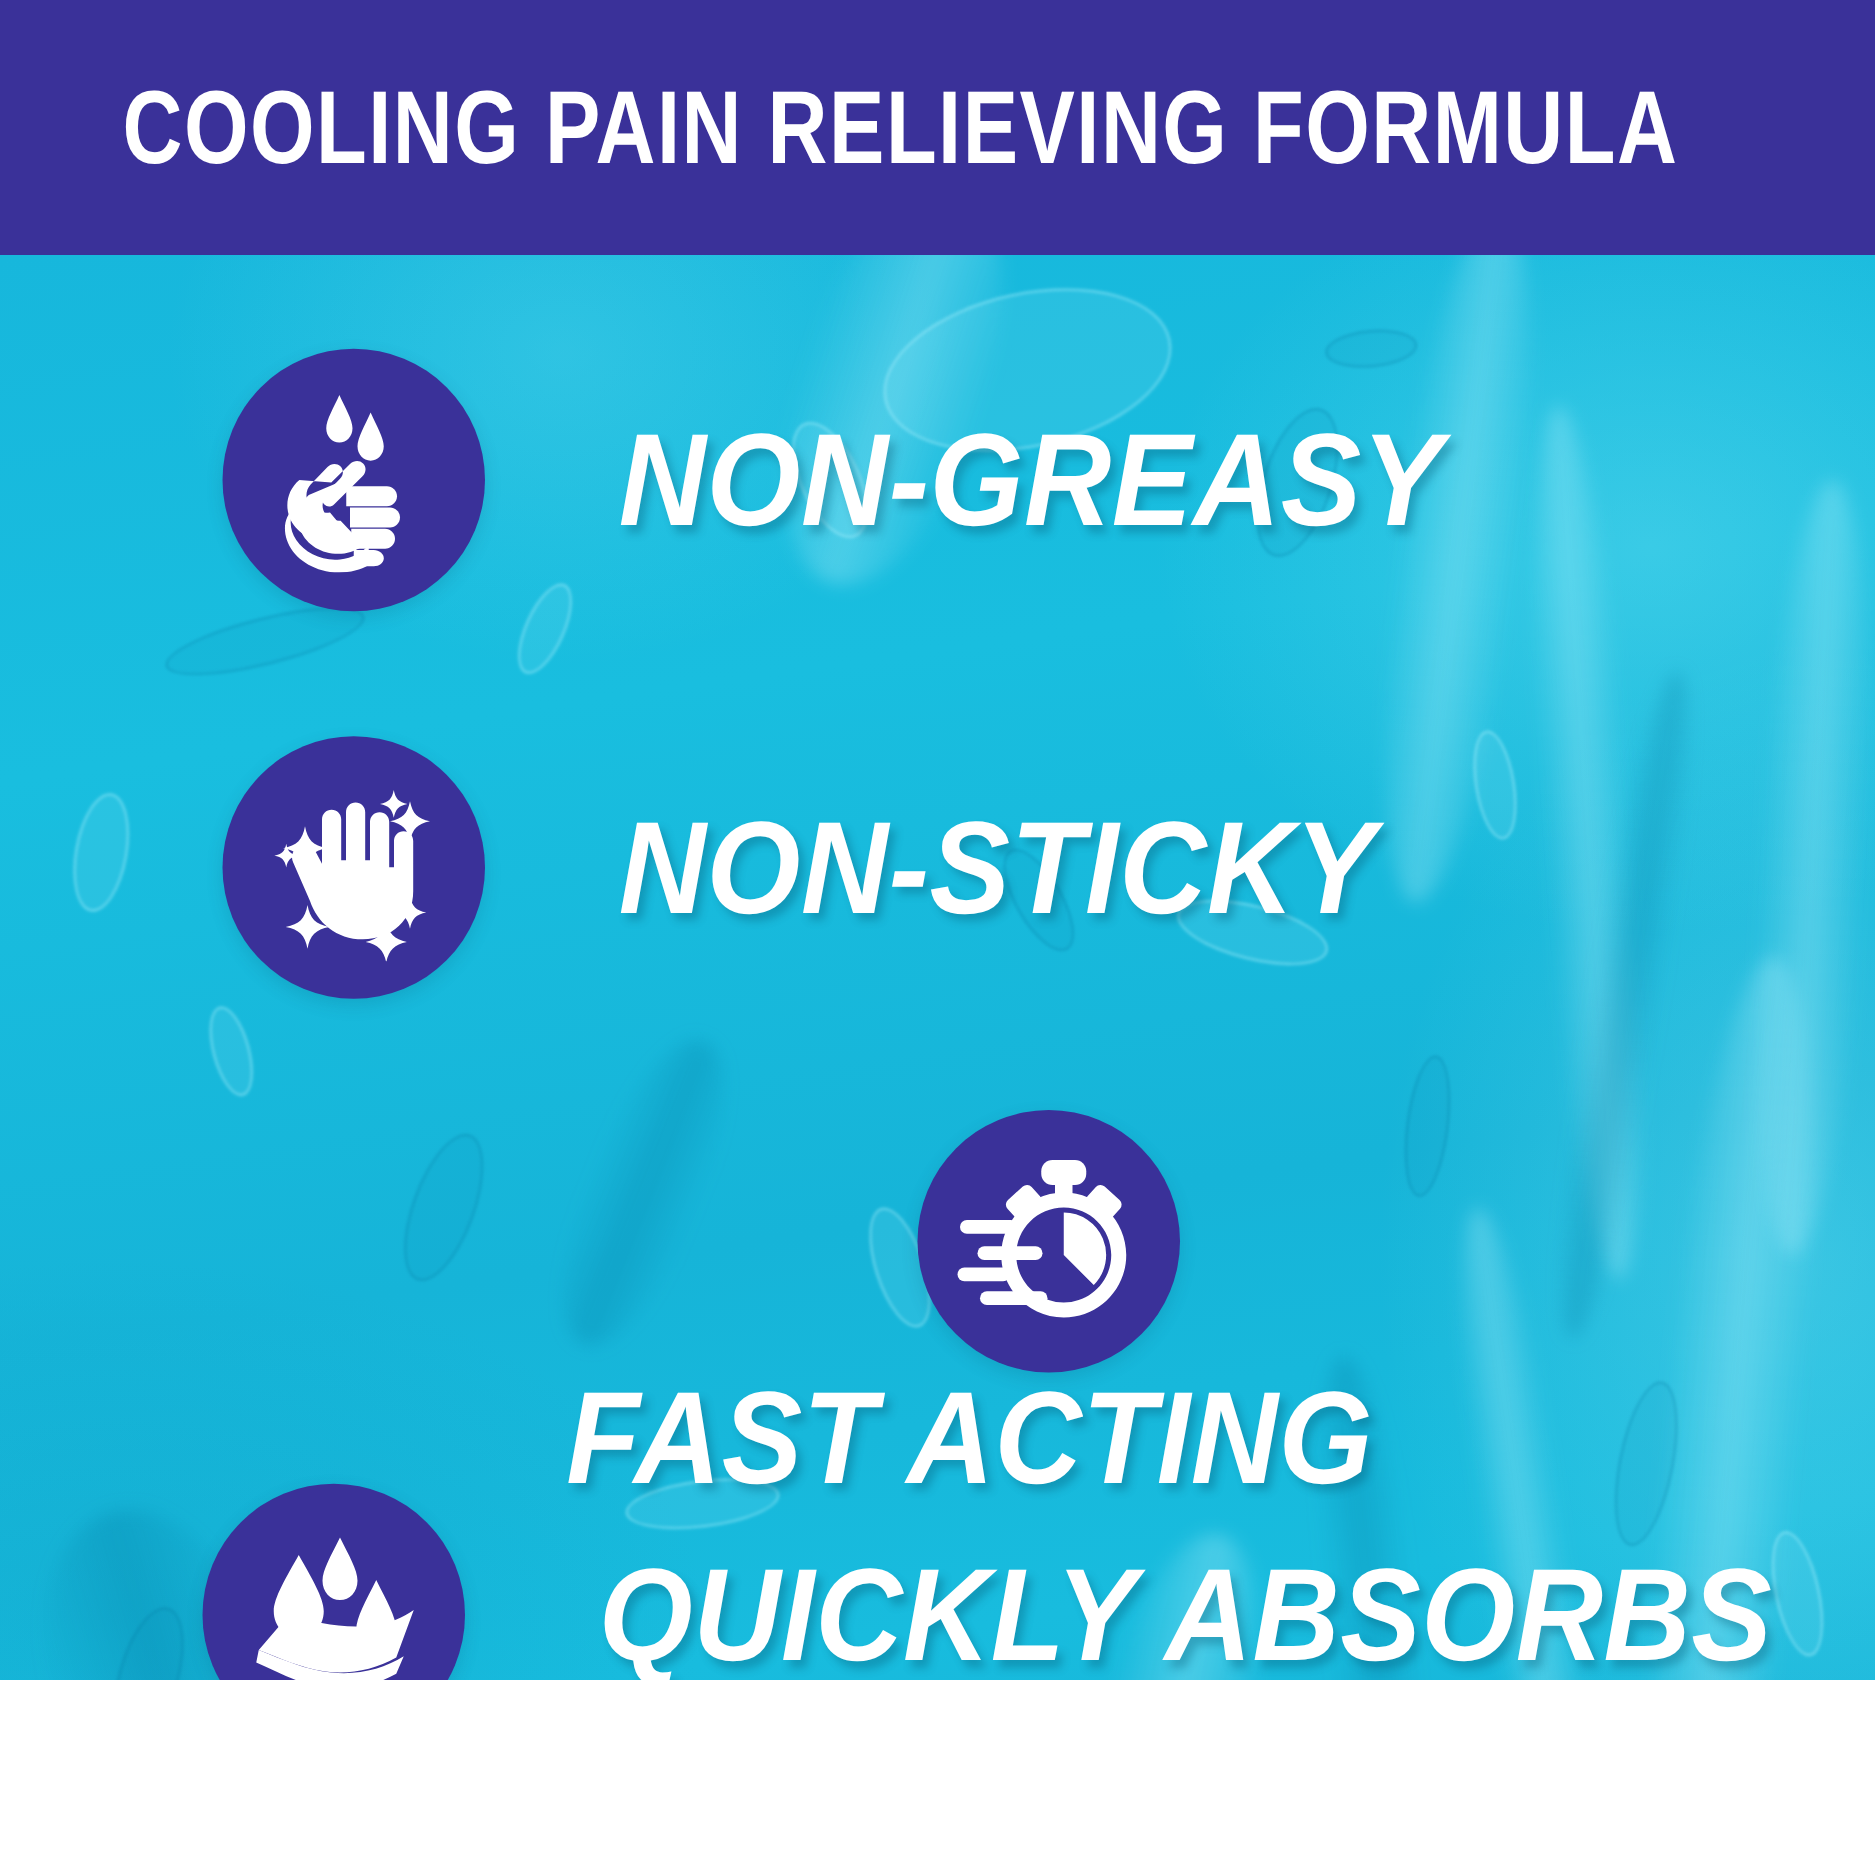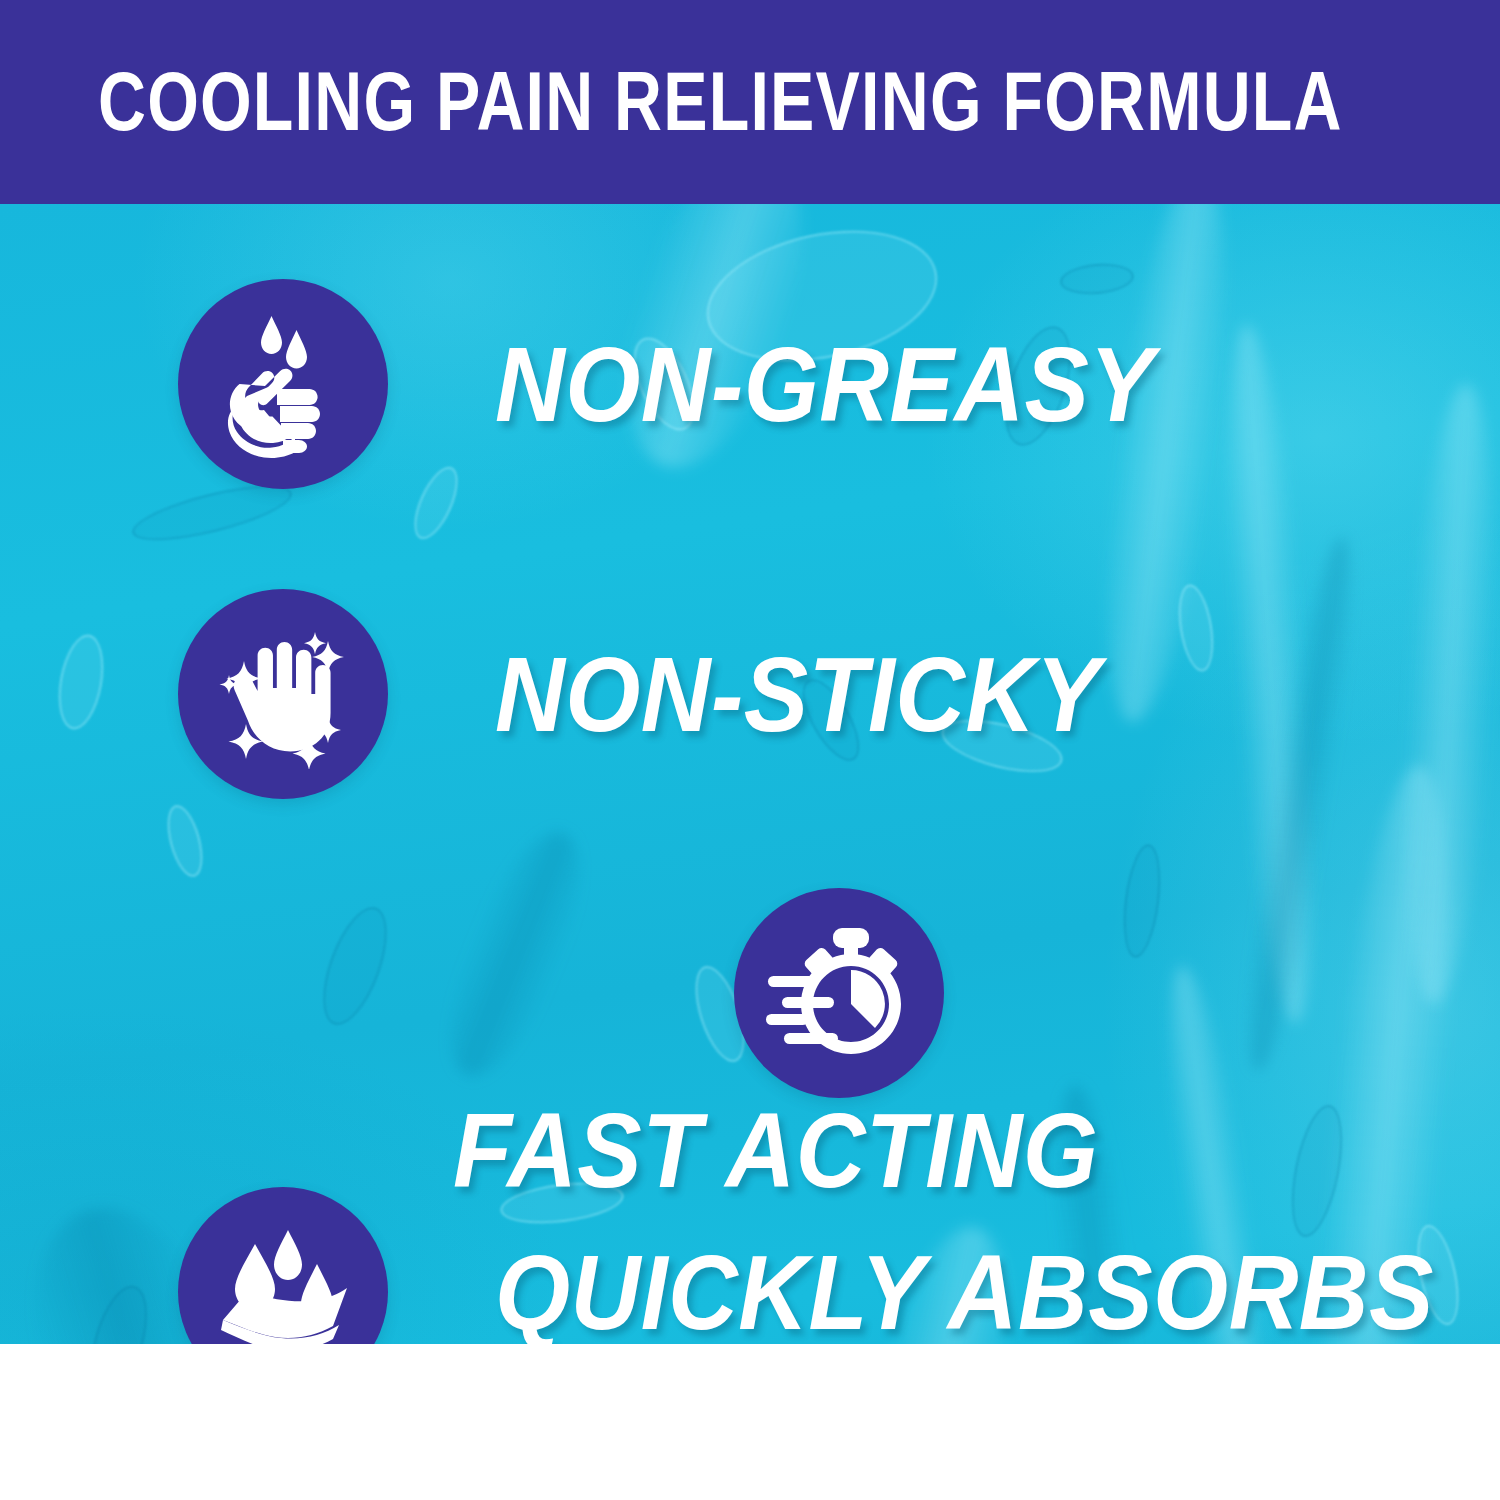--- a/index.html
+++ b/index.html
@@ -104,21 +104,21 @@
     position: absolute;
     left: 0;
     width: 1500px;
     height: 212px;
     display: flex;
     align-items: center;
   }
   .row-1 { top: 74px; }
   .row-2 { top: 384px; }
   .row-3 { top: 684px; flex-direction: column; }
-  .row-4 { top: 982px; }
+  .row-4 { top: 982px; justify-content: flex-end; }
 
   .badge {
     position: relative;
     flex: 0 0 auto;
     margin-left: 178px;
     width: 210px;
     height: 210px;
     border-radius: 50%;
     background: #3A3199;
     display: flex;

